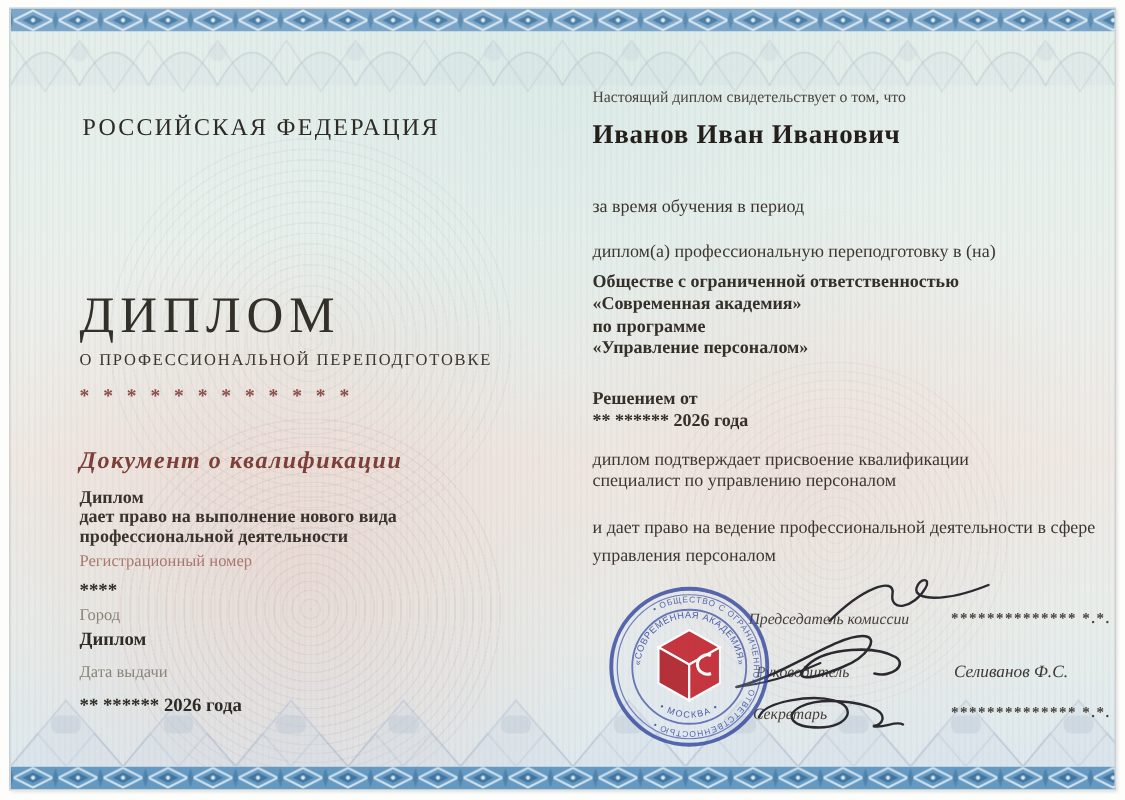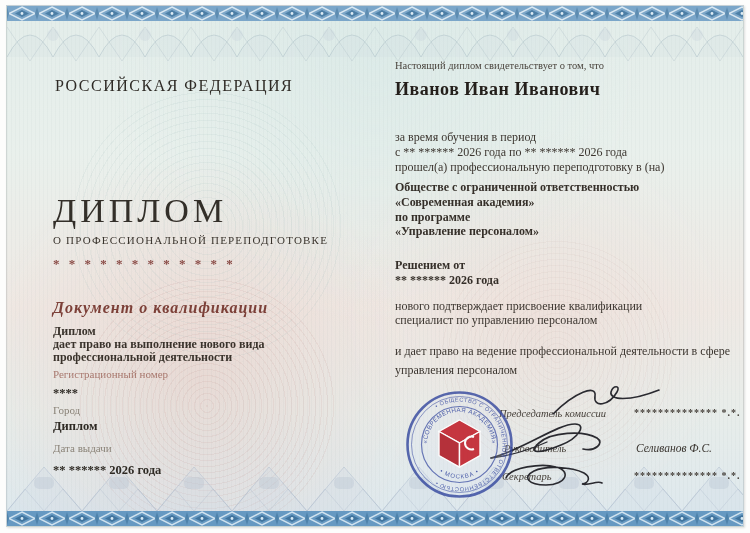--- a/index.html
+++ b/index.html
@@ -119,29 +119,28 @@
     <div class="txt l-label rose" style="top:362px">Регистрационный номер</div>
     <div class="txt l-value" style="top:380px">****</div>
     <div class="txt l-label" style="top:398px">Город</div>
     <div class="txt l-value" style="top:413px">Диплом</div>
     <div class="txt l-label" style="top:436px">Дата выдачи</div>
     <div class="txt l-value" style="top:457px">** ****** 2026 года</div>
 
     <div class="txt r-intro">Настоящий диплом свидетельствует о том, что</div>
     <div class="txt r-name">Иванов Иван Иванович</div>
     <div class="txt r-line" style="top:112px">за время обучения в период</div>
-    <div class="txt r-line" style="top:127px">с ** ****** 2026 года по ** ****** 2026 года</div>
-    <div class="txt r-line" style="top:142px">прошел(а) профессиональную переподготовку в (на)</div>
+    <div class="txt r-line" style="top:142px">диплом(а) профессиональную переподготовку в (на)</div>
     <div class="txt r-line r-bold" style="top:162px">Обществе с ограниченной ответственностью</div>
     <div class="txt r-line r-bold" style="top:177px">«Современная академия»</div>
     <div class="txt r-line r-bold" style="top:192px">по программе</div>
     <div class="txt r-line r-bold" style="top:206px">«Управление персоналом»</div>
     <div class="txt r-line r-bold" style="top:240px">Решением от</div>
     <div class="txt r-line r-bold" style="top:255px">** ****** 2026 года</div>
-    <div class="txt r-line" style="top:281px">нового подтверждает присвоение квалификации</div>
+    <div class="txt r-line" style="top:281px">диплом подтверждает присвоение квалификации</div>
     <div class="txt r-line" style="top:295px">специалист по управлению персоналом</div>
     <div class="txt r-line" style="top:326px">и дает право на ведение профессиональной деятельности в сфере</div>
     <div class="txt r-line" style="top:345px">управления персоналом</div>
 
     <div class="sig-label" style="left:492px;top:402px">Председатель комиссии</div>
     <div class="sig-mask" style="left:627px;top:401px">************** *.*.</div>
     <div class="sig-label" style="left:497px;top:437px">Руководитель</div>
     <div class="sig-name" style="left:629px;top:436px">Селиванов Ф.С.</div>
     <div class="sig-label" style="left:495px;top:465px">Секретарь</div>
     <div class="sig-mask" style="left:627px;top:464px">************** *.*.</div>

